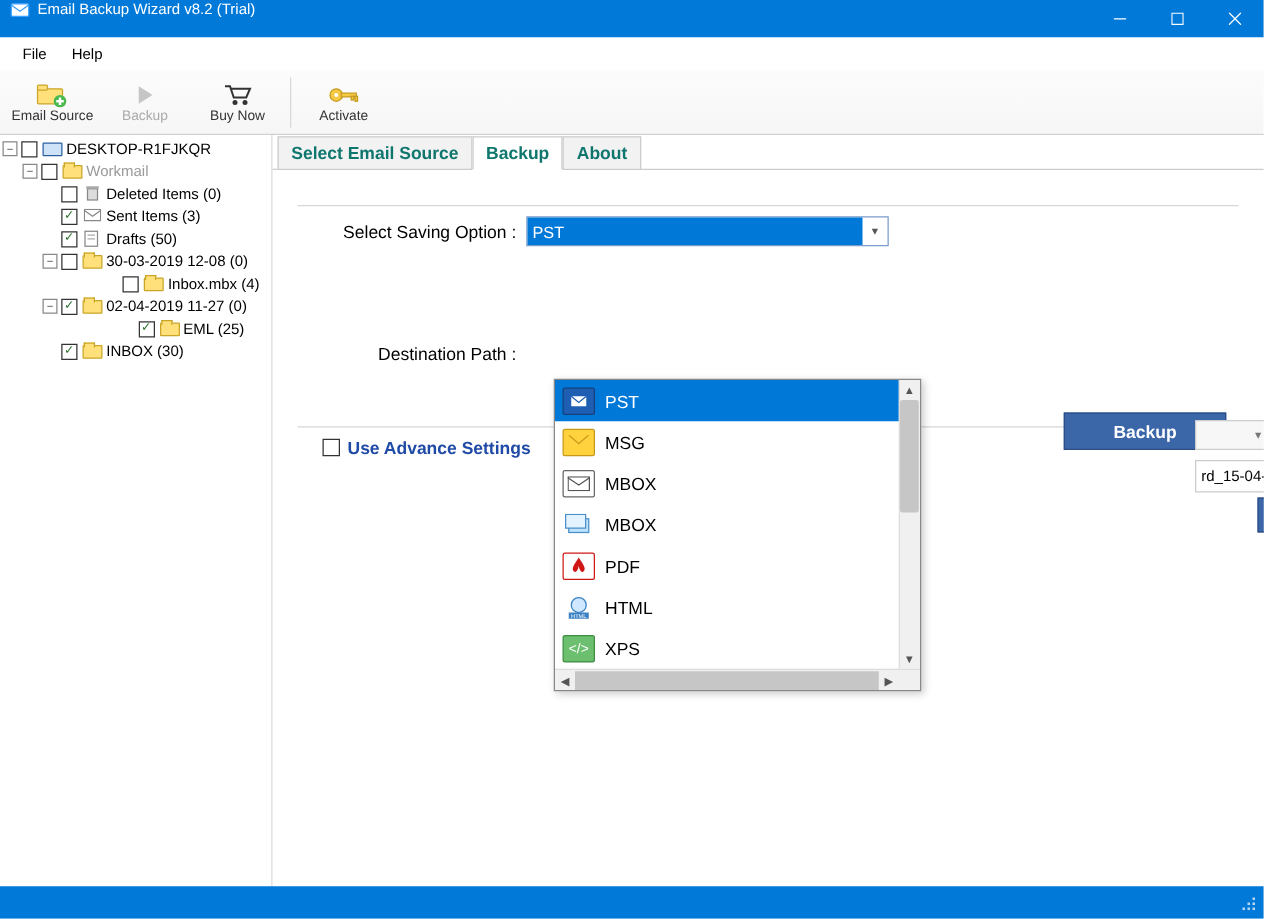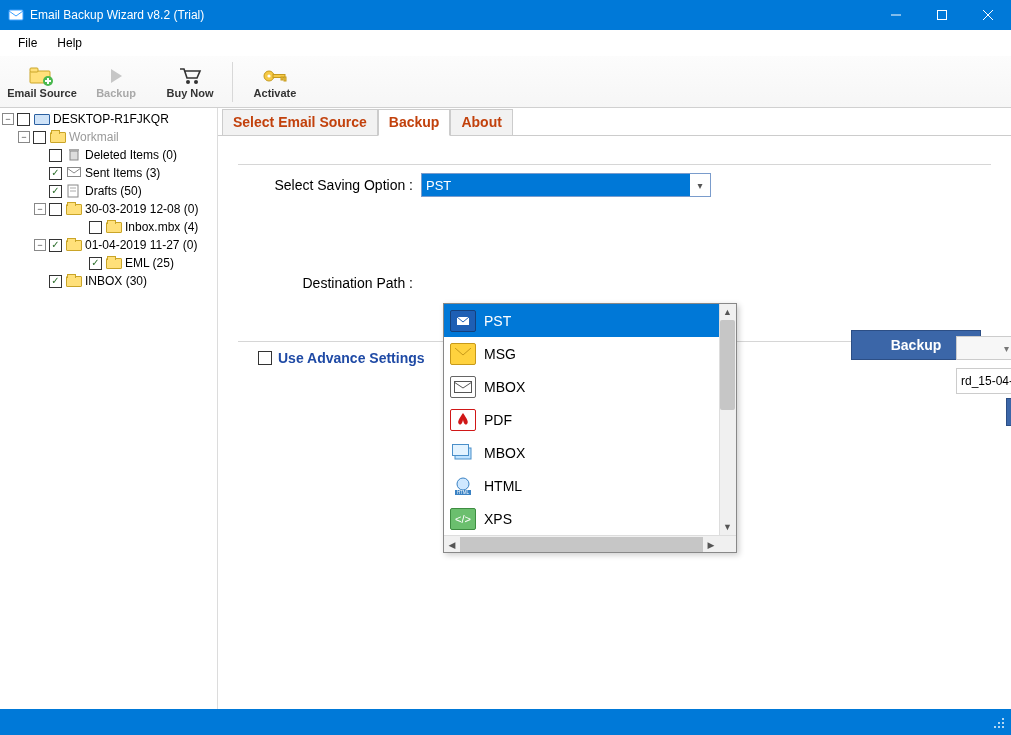--- a/index.html
+++ b/index.html
@@ -1,59 +1,59 @@
 <!DOCTYPE html>
 <html><head>
 <meta charset="utf-8">
 <style>
   * { box-sizing: border-box; margin: 0; padding: 0; font-family: "Segoe UI", Tahoma, sans-serif; }
   body { width: 1011px; height: 735px; background: #fff; overflow: hidden; position: relative; }
 
   
-  .titlebar { height: 30px; background: #0079d8; color: #fff; display: flex; align-items: center; padding: 0 0 0 8px; }
+  .titlebar { height: 30px; background: #0079d8; color: #fff; display: flex; padding: 0 0 0 8px; }
   .titlebar .app-icon { width: 16px; height: 16px; margin-right: 6px; display:flex; align-items:center; justify-content:center; }
   .titlebar .title { font-size: 12px; flex: 1; }
   .titlebar .winbtns { display: flex; height: 100%; }
   .titlebar .winbtn { width: 46px; height: 30px; display:flex; align-items:center; justify-content:center; color:#fff; }
 
   
   .menubar { height: 26px; background: #fff; display:flex; align-items:center; padding: 0 8px; border-bottom: 0; }
   .menubar .menuitem { font-size: 12px; padding: 4px 10px; color:#000; }
 
   
-  .toolbar { height: 52px; background: linear-gradient(#fcfcfc,#f6f6f6); border-bottom:1px solid #d0d0d0; display:flex; align-items:center; padding: 0 6px; gap:2px; width:100%;font-weight:bold; }
+  .toolbar { height: 52px; background: linear-gradient(#fcfcfc,#f6f6f6); border-bottom:1px solid #d0d0d0; display:flex; align-items:center; padding: 0 6px; gap:2px; width:100%; }
   .toolbtn { display:flex; flex-direction:column; align-items:center; justify-content:center; width:72px; height:50px; font-size:11px; color:#333; }
   .toolbtn .ticon { width:26px; height:22px; display:flex; align-items:center; justify-content:center; font-size:18px;}
   .toolbtn.disabled { color:#a9a9a9; }
   .tool-sep { width:1px; height:40px; background:#d8d8d8; margin:0 4px; }
 
   
   .split { display:flex; width:100%; height: calc(100% - 30px - 26px - 52px - 26px); }
   .sidebar { width:218px; background:#fff; border-right:1px solid #dcdcdc; overflow:auto; padding:2px 0; }
   .content { flex:1; position:relative; }
 
   
   .tree { font-size:12px; color:#000; }
   .node { display:flex; align-items:center; height:18px; line-height:18px; white-space:nowrap; }
   .indent0 { padding-left:2px; }
   .indent1 { padding-left:18px; }
   .indent2 { padding-left:34px; }
-  .indent3 { padding-left:74px; }
+  .indent3 { padding-left:74px;justify-content:center; }
   .expander { width:12px; height:12px; border:1px solid #888; display:inline-flex; align-items:center; justify-content:center; font-size:9px; color:#444; margin-right:3px; background:#fff; }
   .expander.none { border:none; width:12px; }
   .chk { width:13px; height:13px; border:1px solid #333; display:inline-flex; align-items:center; justify-content:center; margin-right:3px; font-size:10px; color:#2a6e2a; background:#fff;}
   .nodeicon { width:18px; height:14px; display:inline-flex; align-items:center; justify-content:center; margin-right:2px; }
   .folder-ico { width:16px; height:11px; background:#ffe07a; border:1px solid #caa528; border-radius:1px; position:relative; }
   .folder-ico::before{content:"";position:absolute;top:-3px;left:0;width:7px;height:3px;background:#ffe07a;border:1px solid #caa528;border-bottom:none;}
   .pc-ico { width:16px; height:11px; border:1px solid #2b5fa0; background:#cfe3f8; border-radius:1px; }
   .node.dim { color:#9a9a9a; }
 
   
   .tabstrip { display:flex; align-items:flex-end; height:28px; padding-left:4px; border-bottom:1px solid #ccc; margin-top:0;}
-  .tab { font-size:14px; font-weight:bold; padding:4px 10px 5px 10px; color:#c2410c; border:1px solid transparent; position:relative; top:1px; }
+  .tab { font-size:14px; font-weight:bold; padding:4px 10px 5px 10px; color:#0f766e; border:1px solid transparent; position:relative; top:1px; }
   .tab.active { background:#fff; border:1px solid #ccc; border-bottom:1px solid #fff; }
   .tab.inactive { background:#f2f2f2; border:1px solid #ccc; border-bottom:1px solid #ccc; }
 
   
   .formarea { position:relative; padding:10px 20px; }
   .hr { height:1px; background:#d6d6d6; margin:18px 0 14px 0; }
   .row { display:flex; align-items:center; margin-bottom:18px; }
   .lbl { width:175px; text-align:right; font-size:14px; color:#000; margin-right:8px; }
   .selbox { position:relative; width:290px; height:24px; border:1px solid #7a9ccc; background:#fff; display:flex; align-items:center; }
   .selbox .seltext { flex:1; height:100%; display:flex; align-items:center; background:#0078d7; color:#fff; padding:0 4px; font-size:13px; }
@@ -239,21 +239,21 @@
             <span class="folder-ico"></span>
           </span>
           <span>Inbox.mbx (4)</span>
         </div>
       <div class="node indent2">
           <span class="expander">−</span>
           <span class="chk">✓</span>
           <span class="nodeicon">
             <span class="folder-ico"></span>
           </span>
-          <span>01-04-2019 11-27 (0)</span>
+          <span>02-04-2019 11-27 (0)</span>
         </div>
       <div class="node indent3">
           <span class="expander none"></span>
           <span class="chk">✓</span>
           <span class="nodeicon">
             <span class="folder-ico"></span>
           </span>
           <span>EML (25)</span>
         </div>
       <div class="node indent2">
@@ -333,35 +333,35 @@
         <div class="dd-item">
           <span class="dd-icon" style="border-color:#666;">
               <svg width="18" height="12">
                 <rect x="0.5" y="0.5" width="17" height="11" fill="#fff" stroke="#555"></rect>
                 <path d="M0 1 L9 7 L18 1" stroke="#555" fill="none"></path>
               </svg>
             </span>
           <span>MBOX</span>
         </div>
         <div class="dd-item">
-          <span class="dd-icon" style="border:1px solid #d01717;">
-              <svg width="18" height="18" viewBox="0 0 18 18">
-                <path d="M9 2 C5 8 3 11 5 13 C7 15 9 11 9 8 C9 11 11 15 13 13 C15 11 13 8 9 2 Z" fill="#d01717"></path>
-              </svg>
-            </span>
-          <span>PDF</span>
-        </div>
-        <div class="dd-item">
           <span class="dd-icon">
               <svg width="22" height="18">
                 <rect x="3" y="4" width="16" height="11" fill="#bfe3ff" stroke="#4a8fc9"></rect>
                 <rect x="0.5" y="0.5" width="16" height="11" fill="#e3f3ff" stroke="#4a8fc9"></rect>
               </svg>
             </span>
           <span>MBOX</span>
+        </div>
+        <div class="dd-item">
+          <span class="dd-icon" style="border:1px solid #d01717;">
+              <svg width="18" height="18" viewBox="0 0 18 18">
+                <path d="M9 2 C5 8 3 11 5 13 C7 15 9 11 9 8 C9 11 11 15 13 13 C15 11 13 8 9 2 Z" fill="#d01717"></path>
+              </svg>
+            </span>
+          <span>PDF</span>
         </div>
         <div class="dd-item">
           <span class="dd-icon">
               <svg width="20" height="20">
                 <circle cx="10" cy="8" r="6" fill="#cfe8ff" stroke="#3a82c4"></circle>
                 <rect x="2" y="14" width="16" height="5" fill="#3a82c4"></rect>
                 <text x="10" y="18" font-size="4.5" fill="#fff" text-anchor="middle">HTML</text>
               </svg>
             </span>
           <span>HTML</span>

